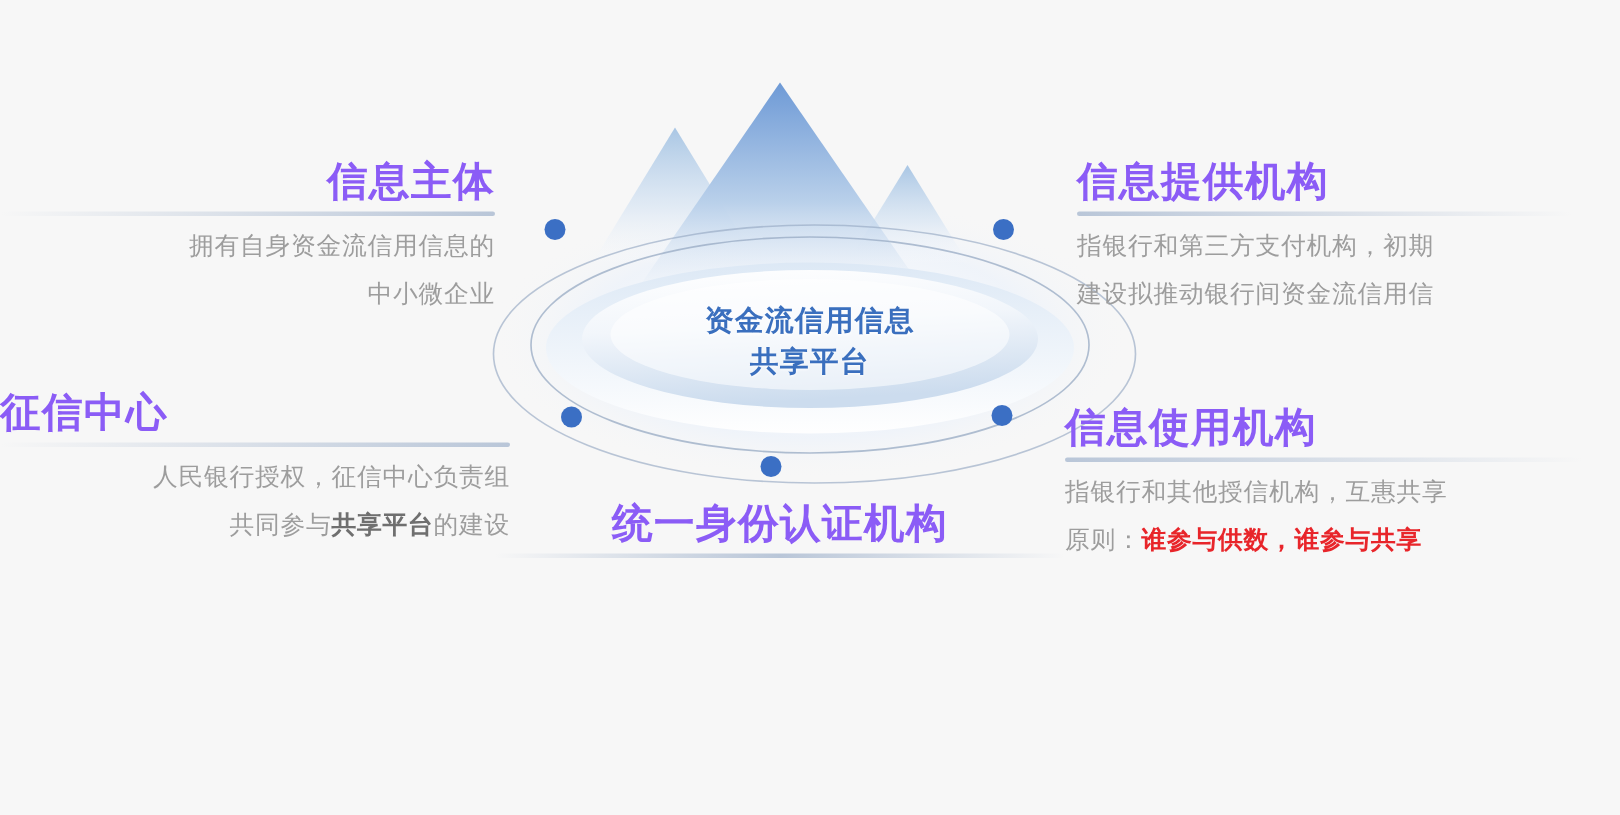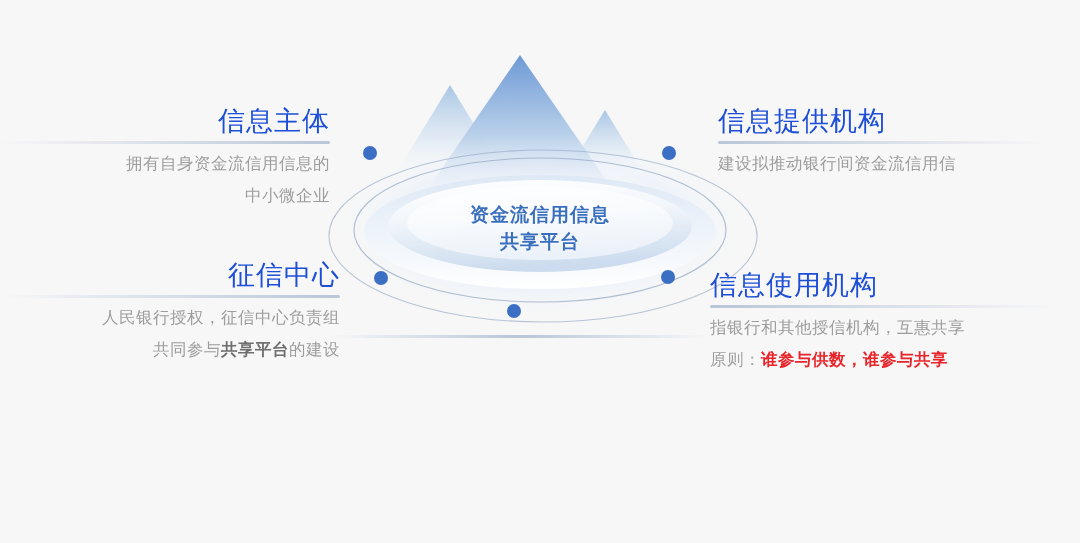--- a/index.html
+++ b/index.html
@@ -27,22 +27,22 @@
     line-height:27px;
     letter-spacing:1px;
     text-shadow:0 1px 2px rgba(255,255,255,.9);
     z-index:5;
     margin-top:11px;
   }
 
   
   .block{position:absolute;}
   .block .title{
-    color:#1d4ed8;
-    font-weight:normal;
+    color:#8b5cf6;
+    font-weight:bold;
     font-size:27px;
     letter-spacing:1px;
     line-height:34px;
     white-space:nowrap;
   }
   .rule{
     height:3px;
     margin-top:3px;
     border-radius:2px;
   }
@@ -62,21 +62,21 @@
 
   .align-right{text-align:right;}
   .align-left{text-align:left;}
 
   
   #blk-subject{left:0px;top:104px;width:330px;}
   #blk-subject .title{text-align:right;}
   #blk-subject .desc{text-align:right;}
 
   #blk-credit{left:0px;top:258px;width:340px;}
-  #blk-credit .title{text-align:right;}
+  #blk-credit .title{}
   #blk-credit .desc{text-align:right;}
 
   #blk-provider{left:718px;top:104px;width:330px;}
   #blk-user{left:710px;top:268px;width:345px;}
 
   #blk-auth{left:330px;top:332px;width:380px;text-align:center;}
   #blk-auth .title{text-align:center;}
   #blk-auth .desc{text-align:center;}
   .rule.center{background:linear-gradient(to right,rgba(185,198,216,0),#b9c6d8,rgba(185,198,216,0));}
 </style>
@@ -162,27 +162,29 @@
     <div class="rule to-left"></div>
     <div class="desc align-right">
       <div>人民银行授权，征信中心负责组</div>
       <div>
         <span>共同参与</span><span class="em">共享平台</span><span>的建设</span>
       </div>
     </div>
   </div>
 
   <div class="block" id="blk-auth">
+    <div class="title">统一身份认证机构</div>
     <div class="rule center"></div>
   </div>
 
   <div class="block" id="blk-provider">
     <div class="title">信息提供机构</div>
     <div class="rule to-right"></div>
     <div class="desc align-left">
+      <div>指银行和第三方支付机构，初期</div>
       <div>建设拟推动银行间资金流信用信</div>
     </div>
   </div>
 
   <div class="block" id="blk-user">
     <div class="title">信息使用机构</div>
     <div class="rule to-right"></div>
     <div class="desc align-left">
       <div>指银行和其他授信机构，互惠共享</div>
       <div>

